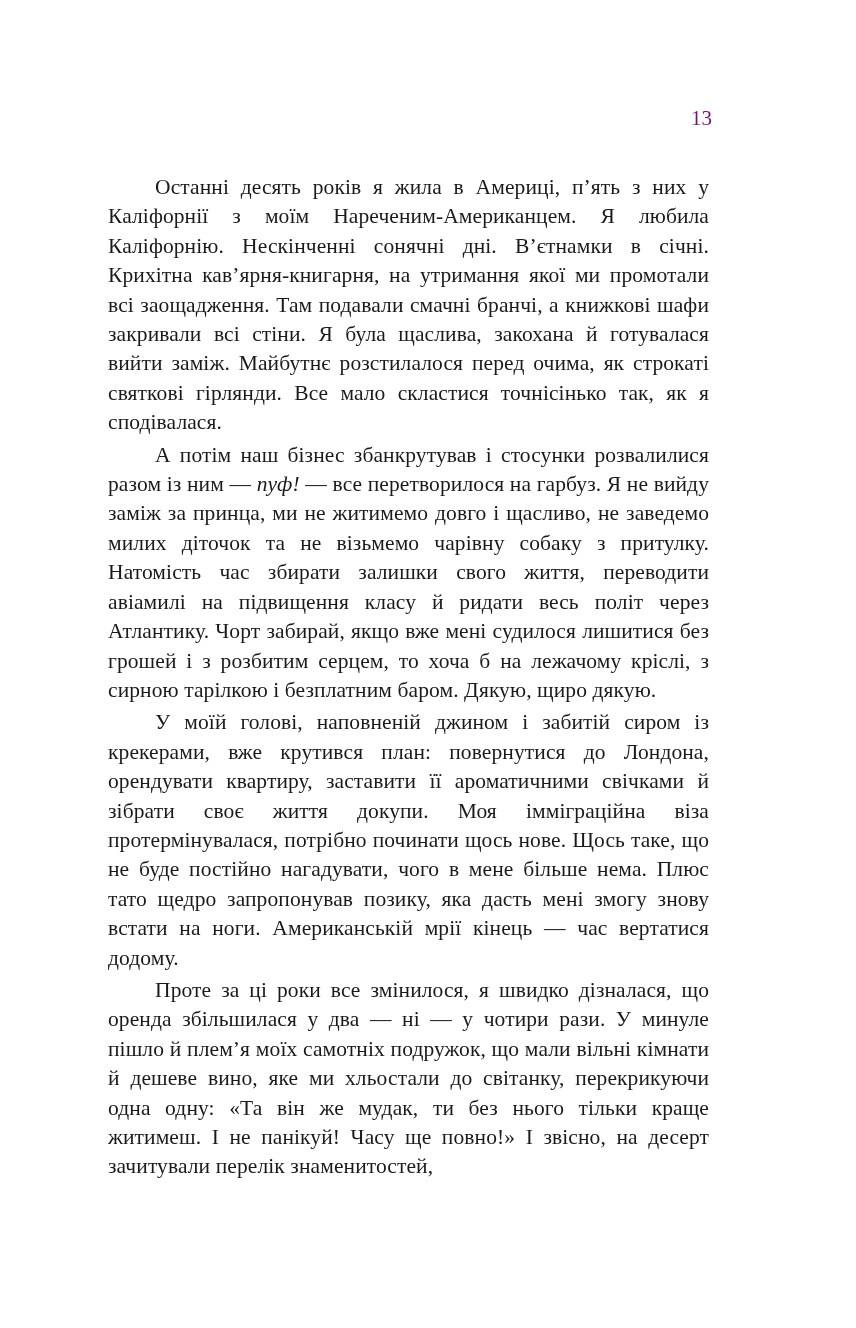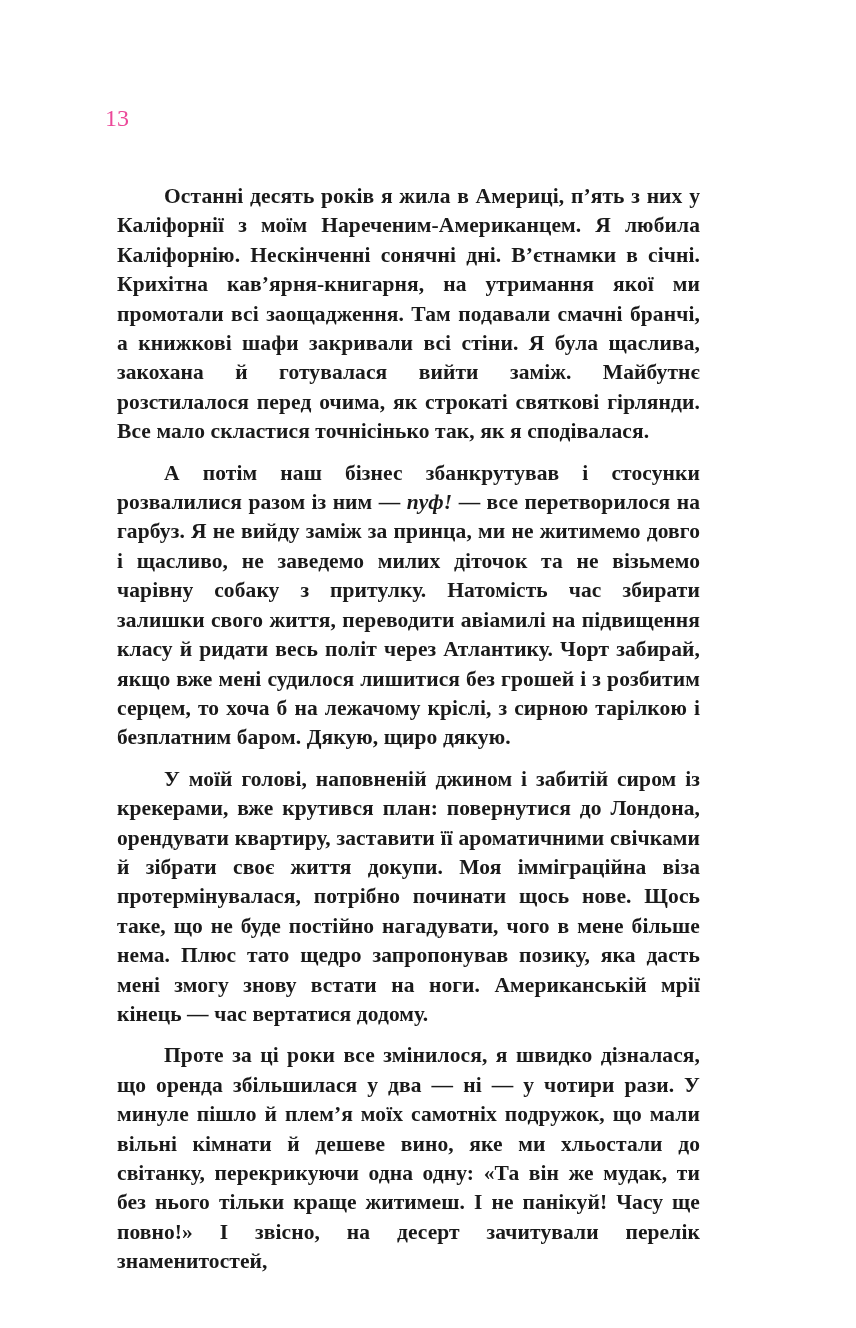--- a/index.html
+++ b/index.html
@@ -18,40 +18,39 @@
       position: relative;
       width: 856px;
       height: 1328px;
       background: #ffffff;
     }
     .page-number {
       position: absolute;
       top: 106px;
       left: 105px;
       width: 607px;
-      text-align: left;
-      font-size: 24px;
+      text-align: right;
+      font-size: 21px;
       line-height: 24px;
-      color: #ec4899;
+      color: #701a75;
     }
     .text-block {
       position: absolute;
       top: 170px;
       left: 105px;
       width: 607px;
       font-size: 21.5px;
       line-height: 29.4px;
       text-align: justify;
       letter-spacing: 0.1px;
     }
     .text-block p {
-      margin: 12px;
+      margin: 3px;
       padding: 0;
       text-indent: 47px;
-      font-weight: bold;
     }
     .text-block em {
       font-style: italic;
     }
   </style>
 </head>
 <body>
 
 <div class="page">
 

